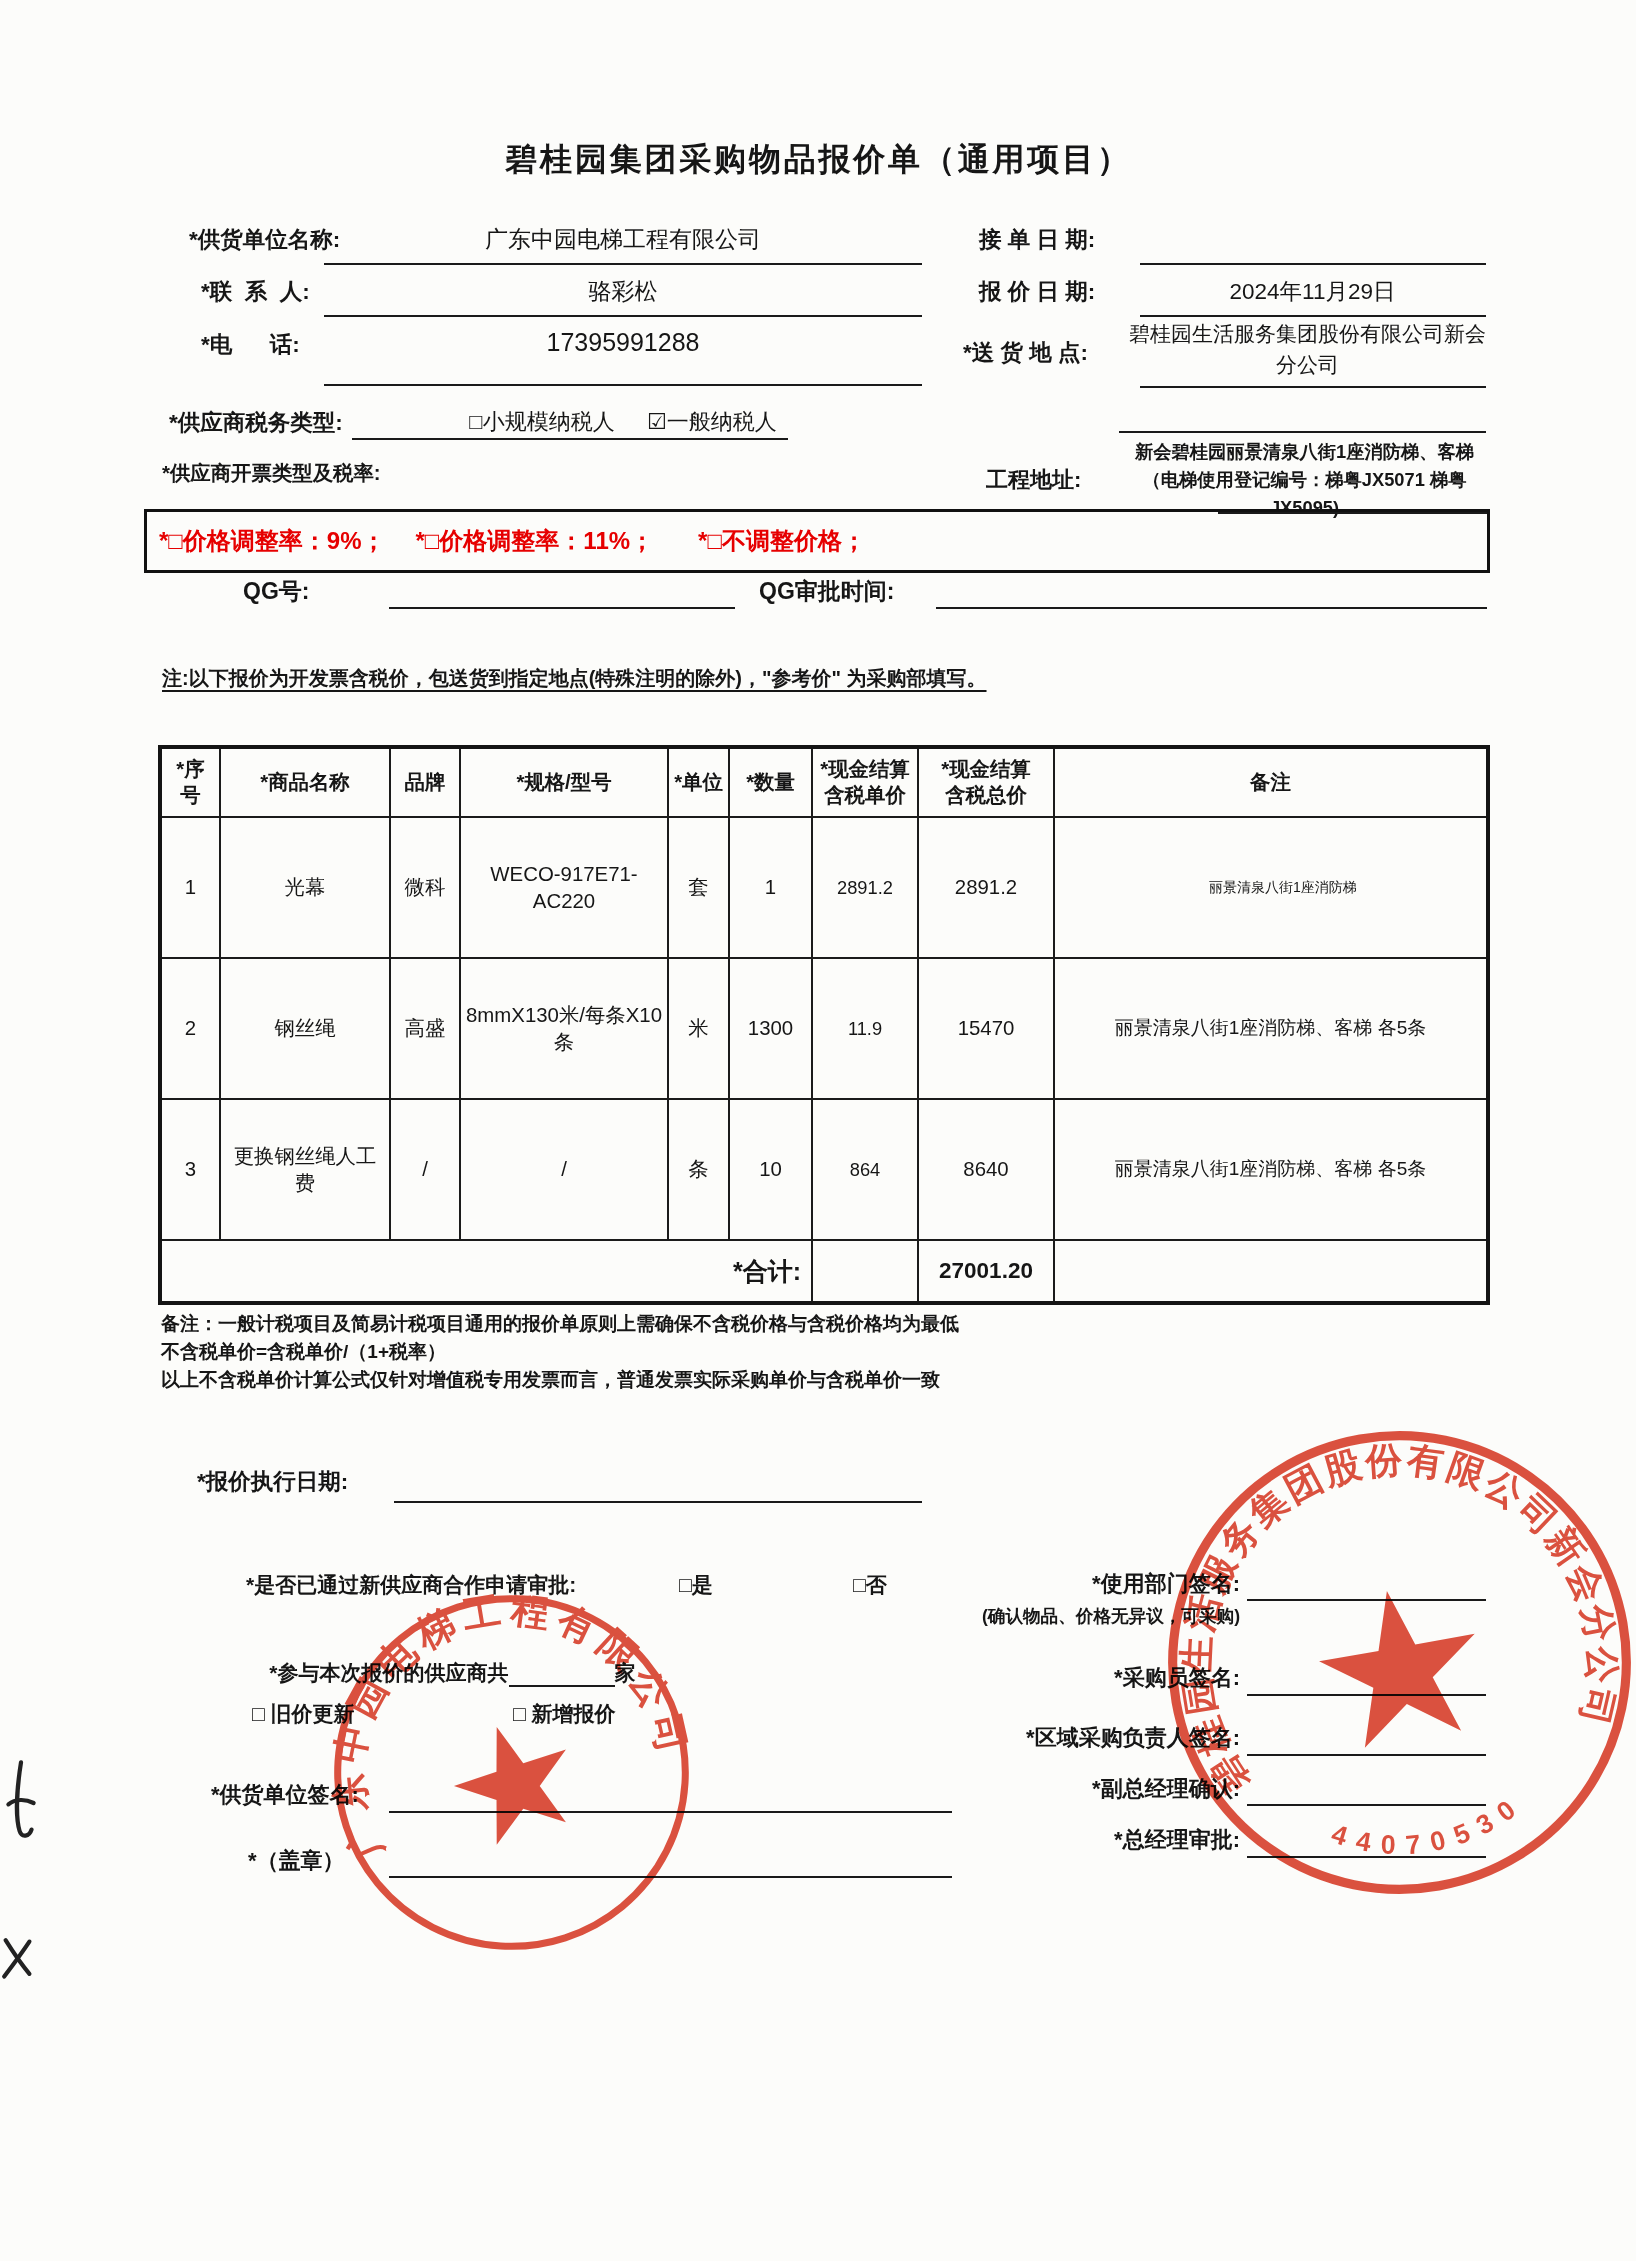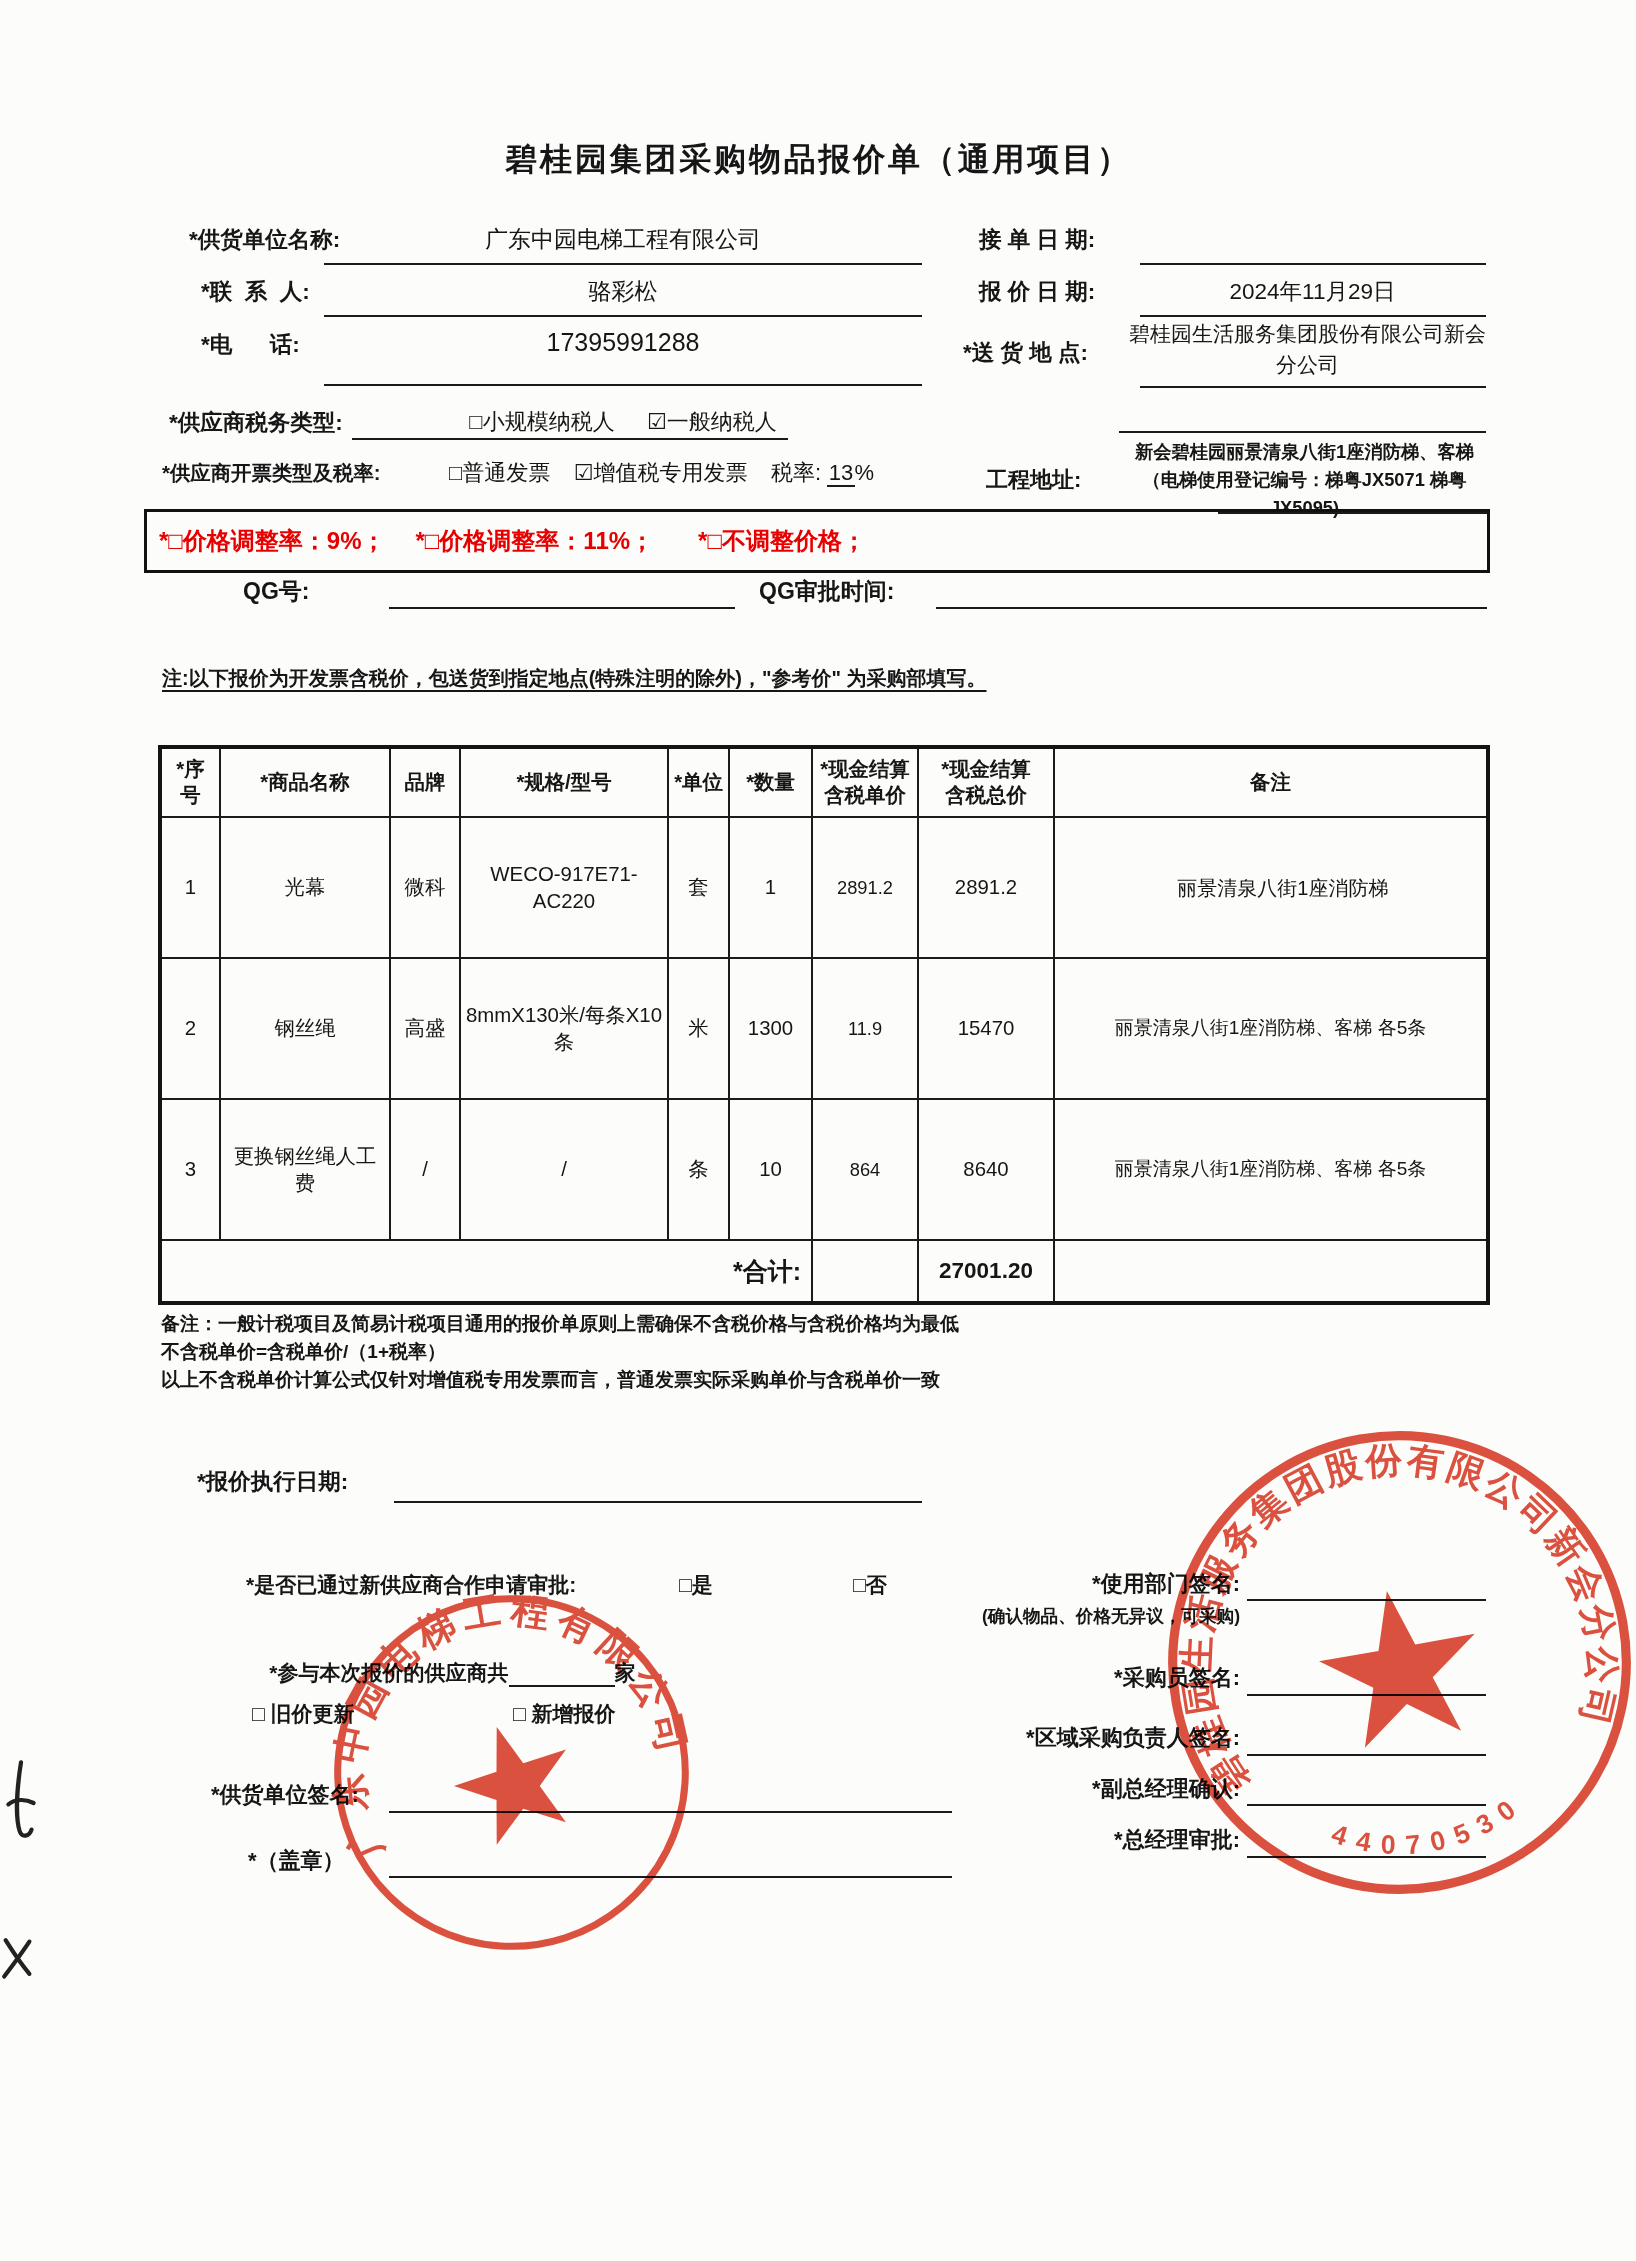--- a/index.html
+++ b/index.html
@@ -54,28 +54,20 @@
 
   <div class="lbl" style="left:169px; top:407px; font-size:22.5px;">*供应商税务类型:</div>
   <div class="val" style="left:324px; top:407px; width:598px; font-size:22px;">
     <span>□小规模纳税人</span>
     <span style="display:inline-block;width:20px;"></span>
     <span>☑一般纳税人</span>
   </div>
   <div class="ln" style="left:352px; top:438px; width:436px;"></div>
 
   <div class="lbl" style="left:162px; top:459px; font-size:20.4px;">*供应商开票类型及税率:</div>
-  <div class="val" style="left:394px; top:458px; width:535px; font-size:22px;">
-    <span>□普通发票</span>
-    <span style="display:inline-block;width:11.3px;"></span>
-    <span>☑增值税专用发票</span>
-    <span style="display:inline-block;width:11.3px;"></span>
-    <span>税率:</span>
-    <span class="u13">13</span><span>%</span>
-  </div>
 
   <div class="lbl" style="left:979px; top:224px; font-size:22.5px;">接 单 日 期:</div>
   <div class="val" style="left:1140px; top:224px; width:345px; font-size:22.5px;"></div>
   <div class="ln" style="left:1140px; top:263px; width:346px;"></div>
 
   <div class="lbl" style="left:979px; top:276px; font-size:22.5px;">报 价 日 期:</div>
   <div class="val" style="left:1140px; top:276px; width:345px; font-size:22.5px;">2024年11月29日</div>
   <div class="ln" style="left:1140px; top:315px; width:346px;"></div>
 
   <div class="lbl" style="left:963px; top:337px; font-size:22.5px;">*送 货 地 点:</div>
@@ -130,21 +122,21 @@
     <tbody>
       <tr style="height:141px;">
         <td>1</td>
         <td>光幕</td>
         <td>微科</td>
         <td>WECO-917E71-AC220</td>
         <td>套</td>
         <td>1</td>
         <td style="font-size:18.3px;">2891.2</td>
         <td>2891.2</td>
-        <td style="font-size:20px;padding-left:29px;">丽景清泉八街1座消防梯</td>
+        <td style="font-size:14px;padding-left:29px;">丽景清泉八街1座消防梯</td>
       </tr>
       <tr style="height:141px;">
         <td>2</td>
         <td>钢丝绳</td>
         <td>高盛</td>
         <td>8mmX130米/每条X10条</td>
         <td>米</td>
         <td>1300</td>
         <td style="font-size:18.3px;">11.9</td>
         <td>15470</td>

